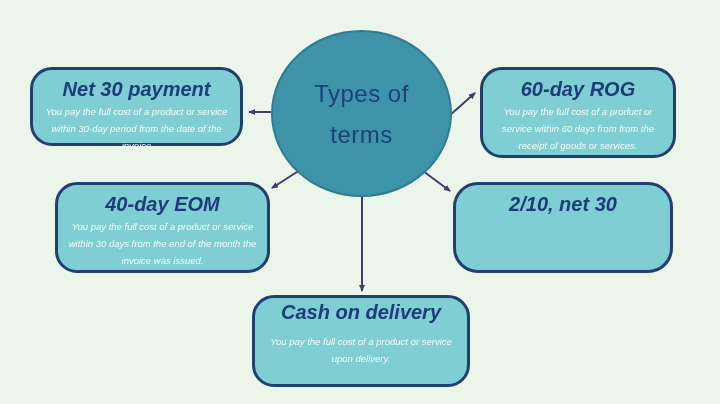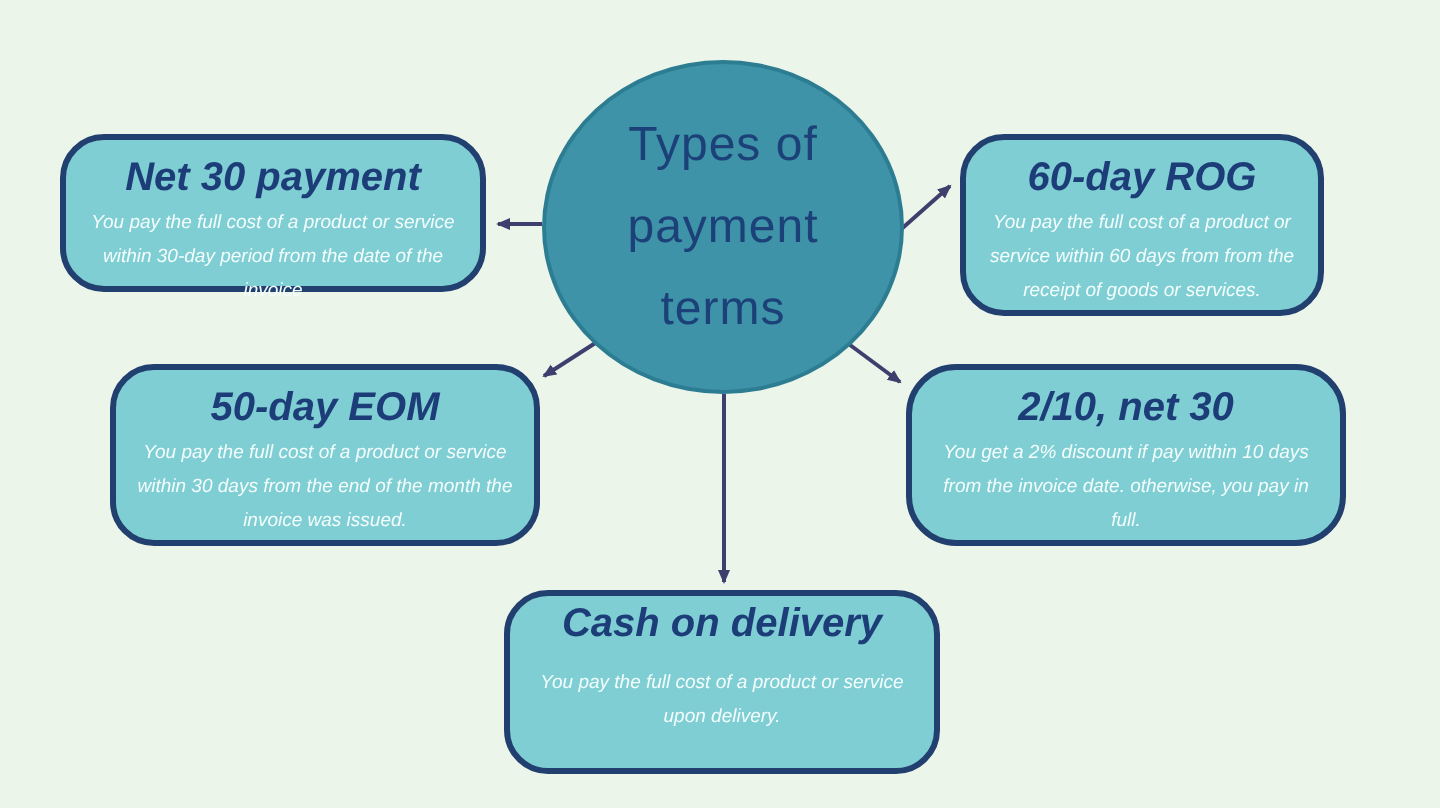--- a/index.html
+++ b/index.html
@@ -62,21 +62,21 @@
     margin-bottom:2px;
   }
   .node-desc{
     color:var(--body_text);
     font-weight:normal;font-style:italic;
     font-size:9.5px;
     line-height:17px;
     padding:0 2px;
   }
   .n1{left:30px; top:67px; width:213px;height:79px;}
-  .n2{left:480px;top:67px; width:182px;height:91px;}
+  .n2{left:480px;top:67px; width:196px;height:91px;}
   .n3{left:55px; top:182px;width:215px;height:91px;}
   .n4{left:453px;top:182px;width:220px;height:91px;border-radius:25px;}
   .n5{left:252px;top:295px;width:218px;height:92px;padding-top:2px;}
   .n5 .node-desc{margin-top:9px;}
 </style>
 </head>
 <body>
 
 <div class="canvas">
 
@@ -88,42 +88,40 @@
     </defs>
     <line x1="271" y1="112" x2="249" y2="112" marker-end="url(#ah)"></line>
     <line x1="449" y1="116" x2="475" y2="93" marker-end="url(#ah)"></line>
     <line x1="300" y1="170" x2="272" y2="188" marker-end="url(#ah)"></line>
     <line x1="423" y1="171" x2="450" y2="191" marker-end="url(#ah)"></line>
     <line x1="362" y1="197" x2="362" y2="291" marker-end="url(#ah)"></line>
   </svg>
 
   <div class="center-ellipse">
     <div>Types of</div>
-    <div>payment</div>
     <div>terms</div>
   </div>
 
   <div class="node n1">
     <div class="node-title">Net 30 payment</div>
     <div class="node-desc">You pay the full cost of a product or service within 30-day period from the date of the invoice</div>
   </div>
 
   <div class="node n2">
     <div class="node-title">60-day ROG</div>
     <div class="node-desc">You pay the full cost of a product or service within 60 days from from the receipt of goods or services.</div>
   </div>
 
   <div class="node n3">
-    <div class="node-title">50-day EOM</div>
+    <div class="node-title">40-day EOM</div>
     <div class="node-desc">You pay the full cost of a product or service within 30 days from the end of the month the invoice was issued.</div>
   </div>
 
   <div class="node n4">
     <div class="node-title">2/10, net 30</div>
-    <div class="node-desc">You get a 2% discount if pay within 10 days from the invoice date. otherwise, you pay in full.</div>
   </div>
 
   <div class="node n5">
     <div class="node-title">Cash on delivery</div>
     <div class="node-desc">You pay the full cost of a product or service upon delivery.</div>
   </div>
 
 </div>
 
 </body></html>

